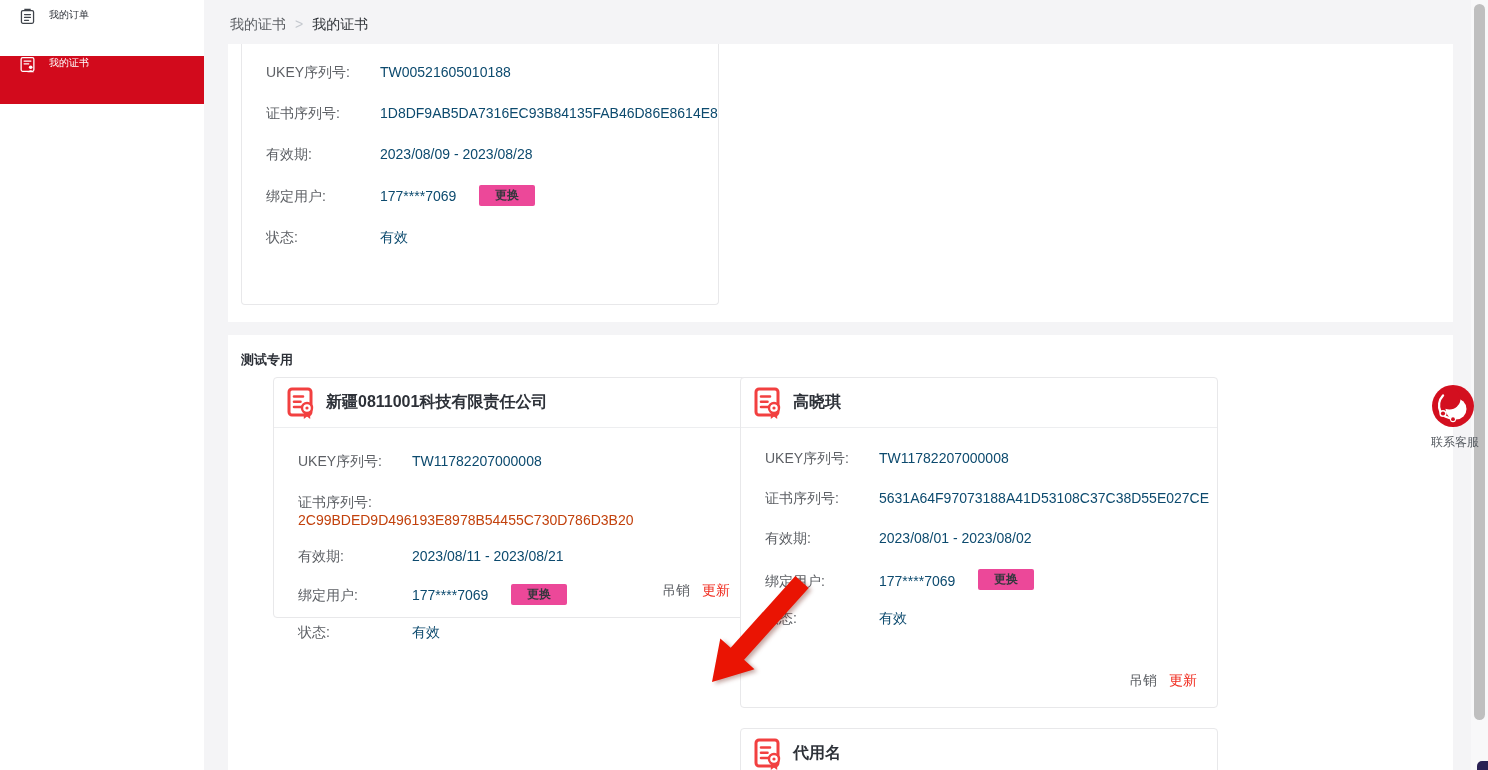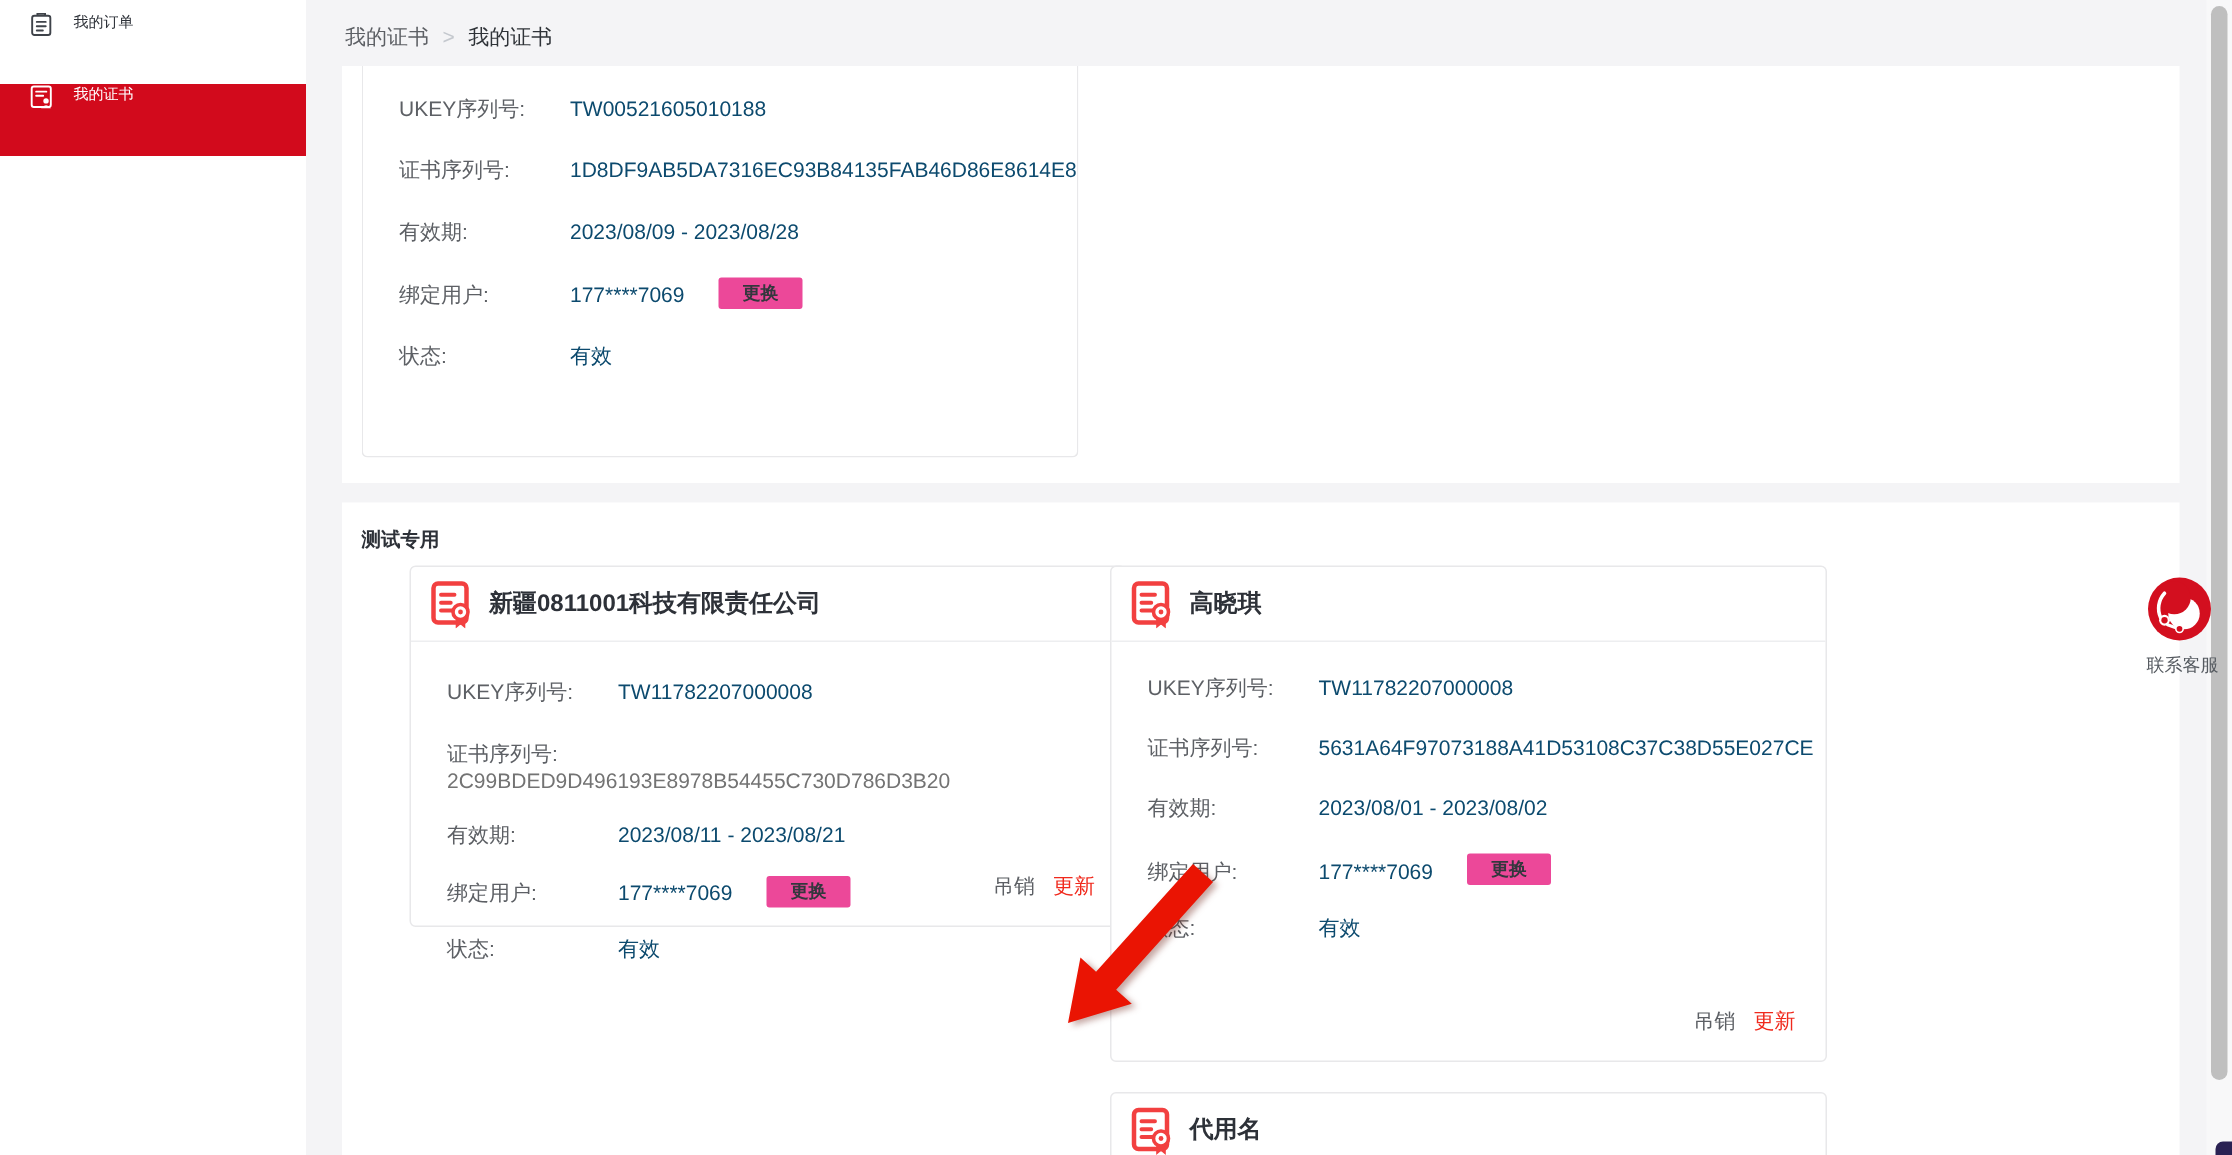--- a/index.html
+++ b/index.html
@@ -29,21 +29,21 @@
   .card-top { left:13px; top:0; width:478px; height:261px; border-top:none; border-radius:0 0 4px 4px; }
   .card-company { left:13px; top:42px; width:478px; height:241px;margin-left:32px; }
   .card-person { left:512px; top:42px; width:478px; height:331px; }
   .card-alias { left:512px; top:393px; width:478px; height:90px; }
   .card-head { height:50px; border-bottom:1px solid #edeef0; display:flex; align-items:center; padding-left:13px; gap:11px; font-size:16px; font-weight:bold; color:#2d3138; }
   .card-head .cert-ic { width:28px; height:32px; flex:0 0 28px; }
   .row { position:absolute; left:24px; font-size:14px; line-height:17px; display:flex; align-items:center; }
   .row .lab { width:114px; flex:0 0 114px; color:#5d6065; }
   .row .val { color:#0c4a6e; }
   .val-green { color:#4cc41e; }
-  .wrap-val { position:absolute; left:24px; font-size:14px; line-height:17px; color:#737373; }
+  .wrap-val { position:absolute; left:24px; font-size:14px; line-height:17px; color:#c2410c; }
   .chg-btn { position:absolute; left:237px; width:56px; height:21px; background:#ec4899; border:none; border-radius:2px; font-size:12px; font-weight:bold; color:#33373d; font-family:inherit; cursor:pointer; }
   .links { position:absolute; right:20px; bottom:17px; font-size:14px; display:flex; gap:12px; }
   .link-revoke { color:#5d6065; cursor:pointer; }
   .link-renew { color:#f0291c; cursor:pointer; }
   .section-title { position:absolute; left:13px; top:16px; font-size:13px; font-weight:bold; color:#2d3138; line-height:18px; }
   
   .card-top .r1{top:20px} .card-top .r2{top:61px} .card-top .r3{top:102px} .card-top .r4{top:144px} .card-top .r5{top:185px}
   .card-top .chg-btn{top:141px}
   
   .card-company .r1{top:75px} .card-company .r2{top:116px} .card-company .rv{top:134px} .card-company .r3{top:170px} .card-company .r4{top:209px} .card-company .r5{top:246px}

